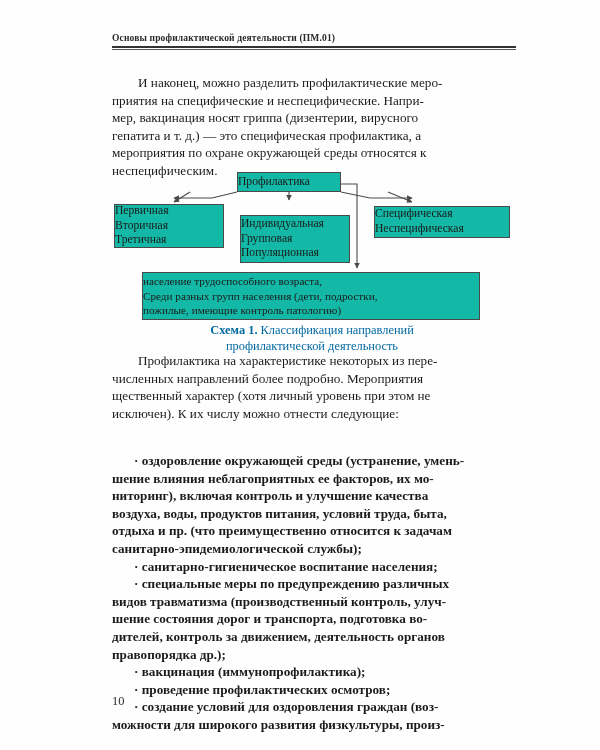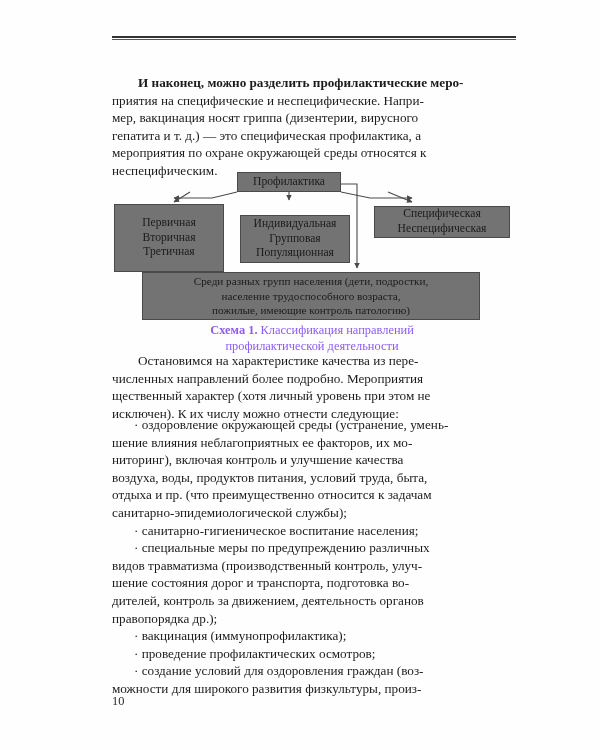--- a/index.html
+++ b/index.html
@@ -65,83 +65,84 @@
   .para .ln {
     display: block;
     white-space: nowrap;
   }
   
   .ln.stretch {
     display: flex;
     justify-content: space-between;
     white-space: nowrap;
   }
-  .ln.stretch > span { display: inline-block; font-weight: bold; }
+  .ln.stretch > span { display: inline-block; }
 
   
   .diagram {
     position: absolute;
     left: 112px;
     top: 172px;
     width: 400px;
     height: 140px;
   }
   .dbox {
     position: absolute;
     box-sizing: border-box;
     border: 1px solid #4a4a4a;
-    background: #737373;
+    background: #14b8a6;
     text-align: center;
     font-size: 11.6px;
     line-height: 14.6px;
     color: #1b1b1b;
     display: flex;
     flex-direction: column;
     justify-content: center;
-    align-items: center;
+    align-items: flex-start;
   }
   .dbox span { display: block; white-space: nowrap; }
 
   #box-root  { left: 125px; top: 0px;  width: 104px; height: 20px; }
-  #box-left  { left: 2px;   top: 32px; width: 110px; height: 68px; }
+  #box-left  { left: 2px;   top: 32px; width: 110px; height: 44px; }
   #box-mid   { left: 128px; top: 43px; width: 110px; height: 48px; }
   #box-right { left: 262px; top: 34px; width: 136px; height: 32px; }
   #box-bot   { left: 30px;  top: 100px; width: 338px; height: 48px;
                font-size: 11.2px; line-height: 14.4px; }
 
   .dsvg { position: absolute; left: 0; top: 0; width: 400px; height: 150px; }
 
   
   .caption {
     position: absolute;
     left: 112px;
     top: 322px;
     width: 400px;
     text-align: center;
     font-size: 12.4px;
     line-height: 16px;
-    color: #8b5cf6;
+    color: #0369a1;
   }
   .caption b { font-weight: bold; }
 
   
   .folio {
     position: absolute;
     left: 112px;
     top: 694px;
     font-size: 12.4px;
     color: #2b2b2b;
   }
 </style>
 </head>
 <body>
 
 <div class="page">
 
   <div class="runhead">
+    <div class="runhead-text">Основы профилактической деятельности (ПМ.01)</div>
     <div class="runhead-rule"></div>
   </div>
 
   <div class="col" style="top:74px;">
     <p class="para">
       <span class="ln stretch">
         <span style="padding-left:26px">И наконец, можно разделить профилактические меро-</span>
       </span>
       <span class="ln">приятия на специфические и неспецифические. Напри-</span>
       <span class="ln">мер, вакцинация носят гриппа (дизентерии, вирусного</span>
@@ -189,41 +190,41 @@
       <span>Групповая</span>
       <span>Популяционная</span>
     </div>
 
     <div class="dbox" id="box-right">
       <span>Специфическая</span>
       <span>Неспецифическая</span>
     </div>
 
     <div class="dbox" id="box-bot">
+      <span>население трудоспособного возраста,</span>
       <span>Среди разных групп населения (дети, подростки,</span>
-      <span>население трудоспособного возраста,</span>
       <span>пожилые, имеющие контроль патологию)</span>
     </div>
   </div>
 
   <div class="caption">
     <div><b>Схема 1.</b><span> Классификация направлений</span></div>
-    <div>профилактической деятельности</div>
+    <div>профилактической деятельность</div>
   </div>
 
   <div class="col" style="top:352px;">
     <p class="para">
-      <span class="ln" style="padding-left:26px">Остановимся на характеристике качества из пере-</span>
+      <span class="ln" style="padding-left:26px">Профилактика на характеристике некоторых из пере-</span>
       <span class="ln">численных направлений более подробно. Мероприятия</span>
       <span class="ln">щественный характер (хотя личный уровень при этом не</span>
       <span class="ln">исключен). К их числу можно отнести следующие:</span>
     </p>
   </div>
 
-  <div class="col" style="top:416px;">
+  <div class="col" style="top:452px;font-weight:bold;">
 
     <p class="para">
       <span class="ln" style="padding-left:22px"><span>·</span>
         <span>оздоровление окружающей среды (устранение, умень-</span></span>
       <span class="ln">шение влияния неблагоприятных ее факторов, их мо-</span>
       <span class="ln">ниторинг), включая контроль и улучшение качества</span>
       <span class="ln">воздуха, воды, продуктов питания, условий труда, быта,</span>
       <span class="ln">отдыха и пр. (что преимущественно относится к задачам</span>
       <span class="ln">санитарно-эпидемиологической службы);</span>
     </p>

